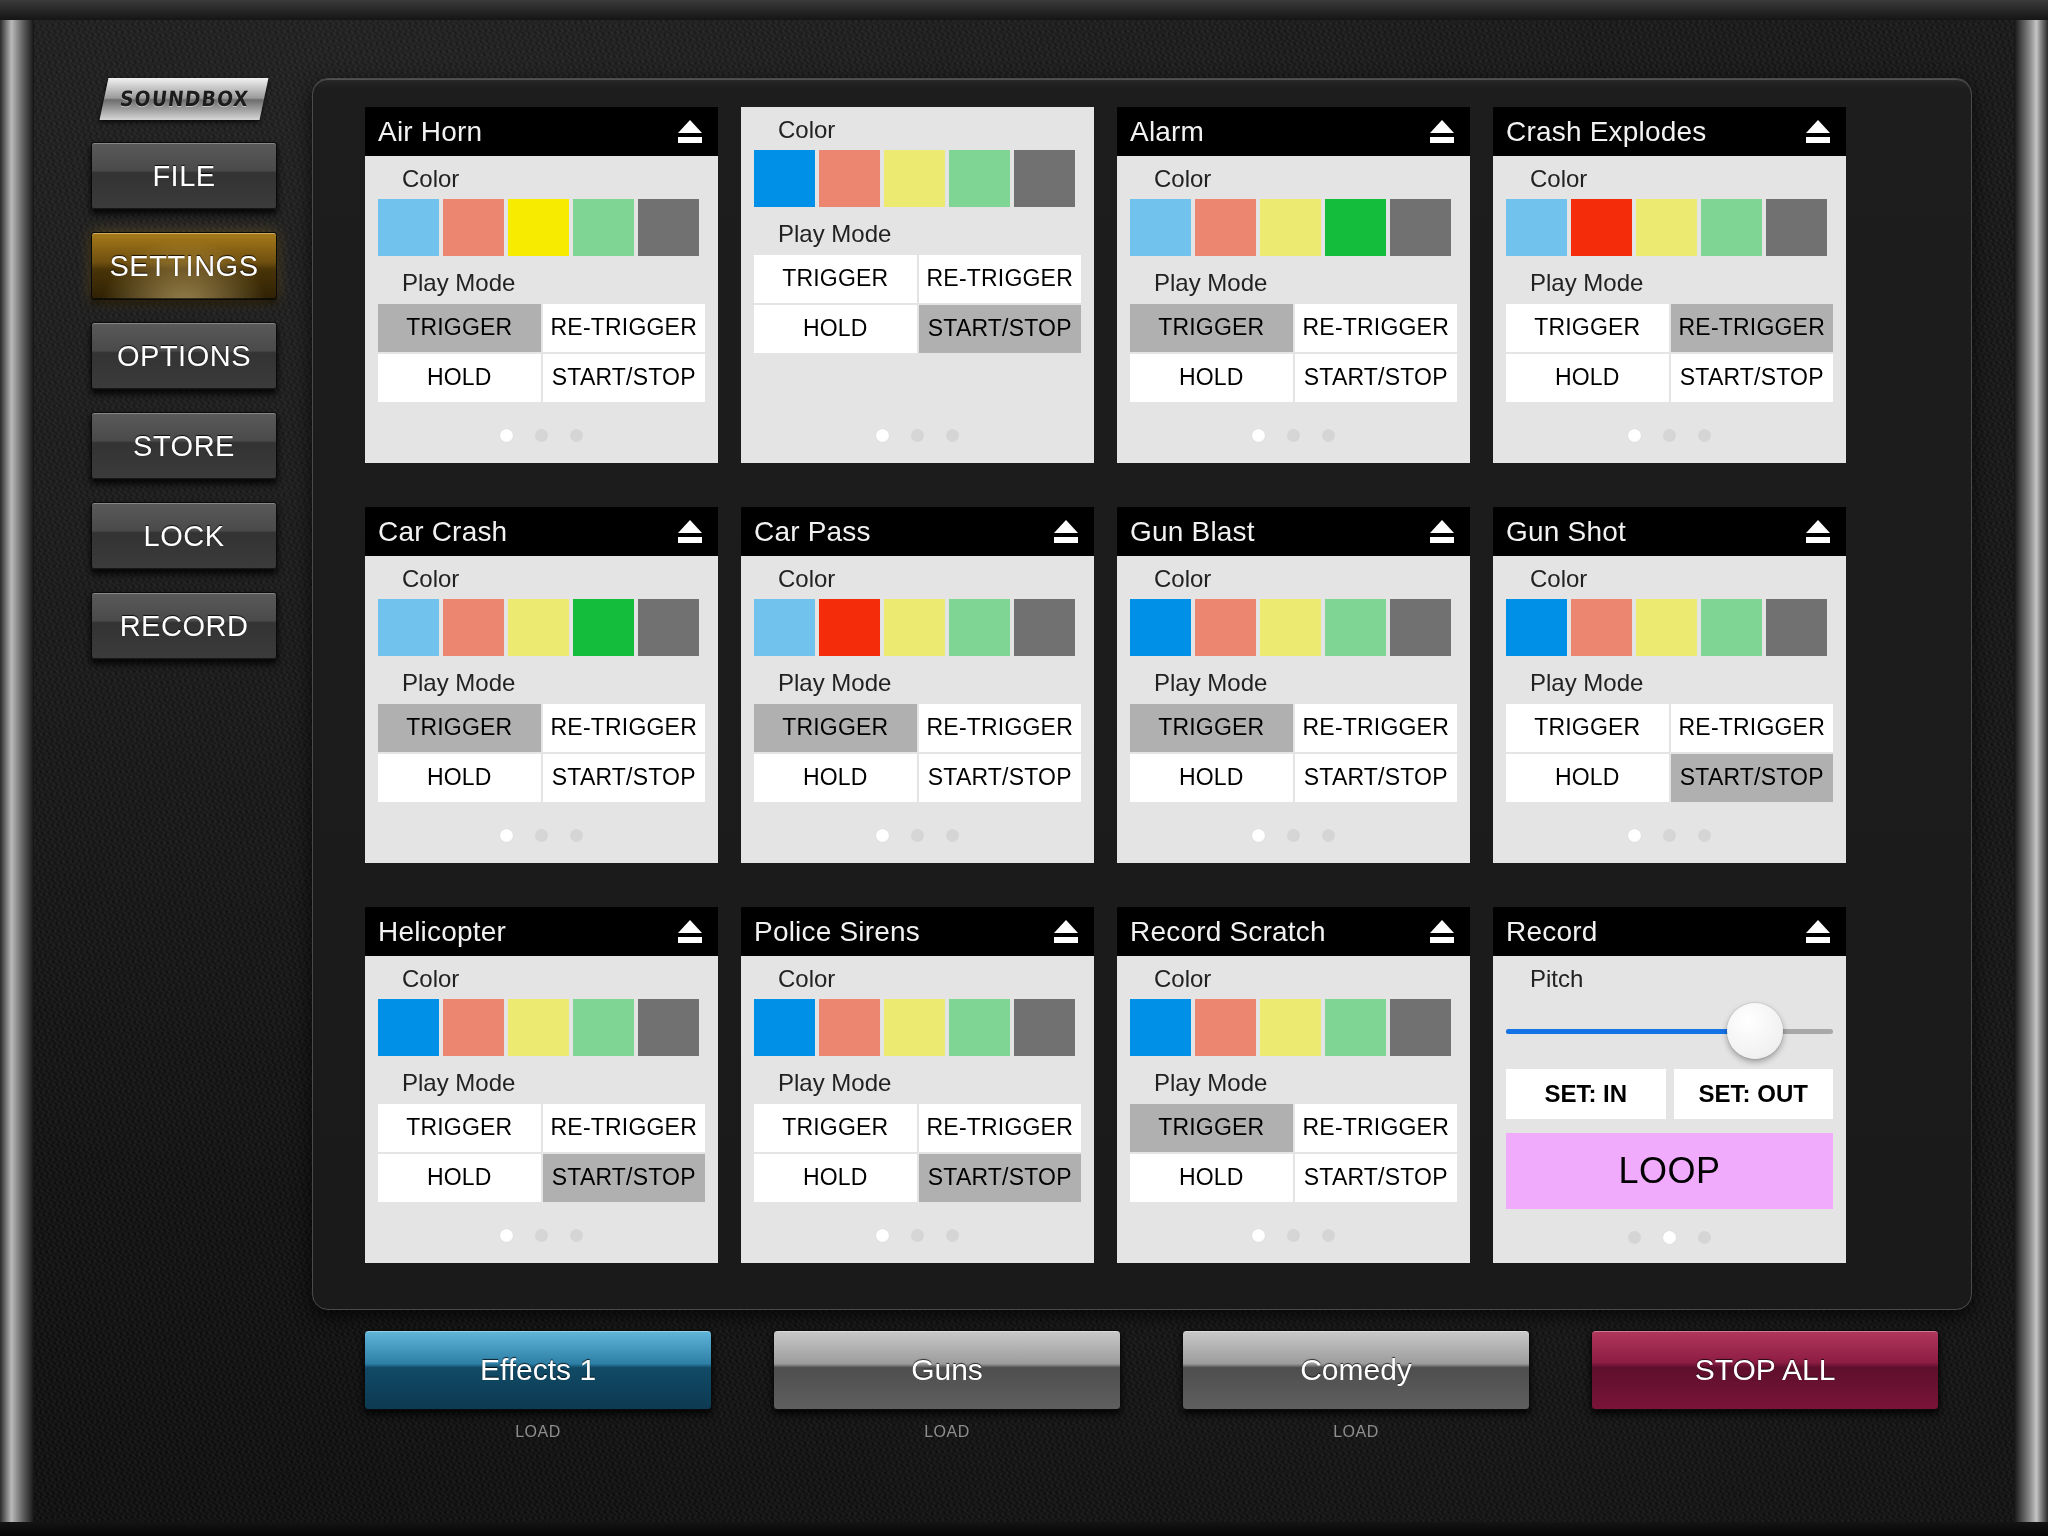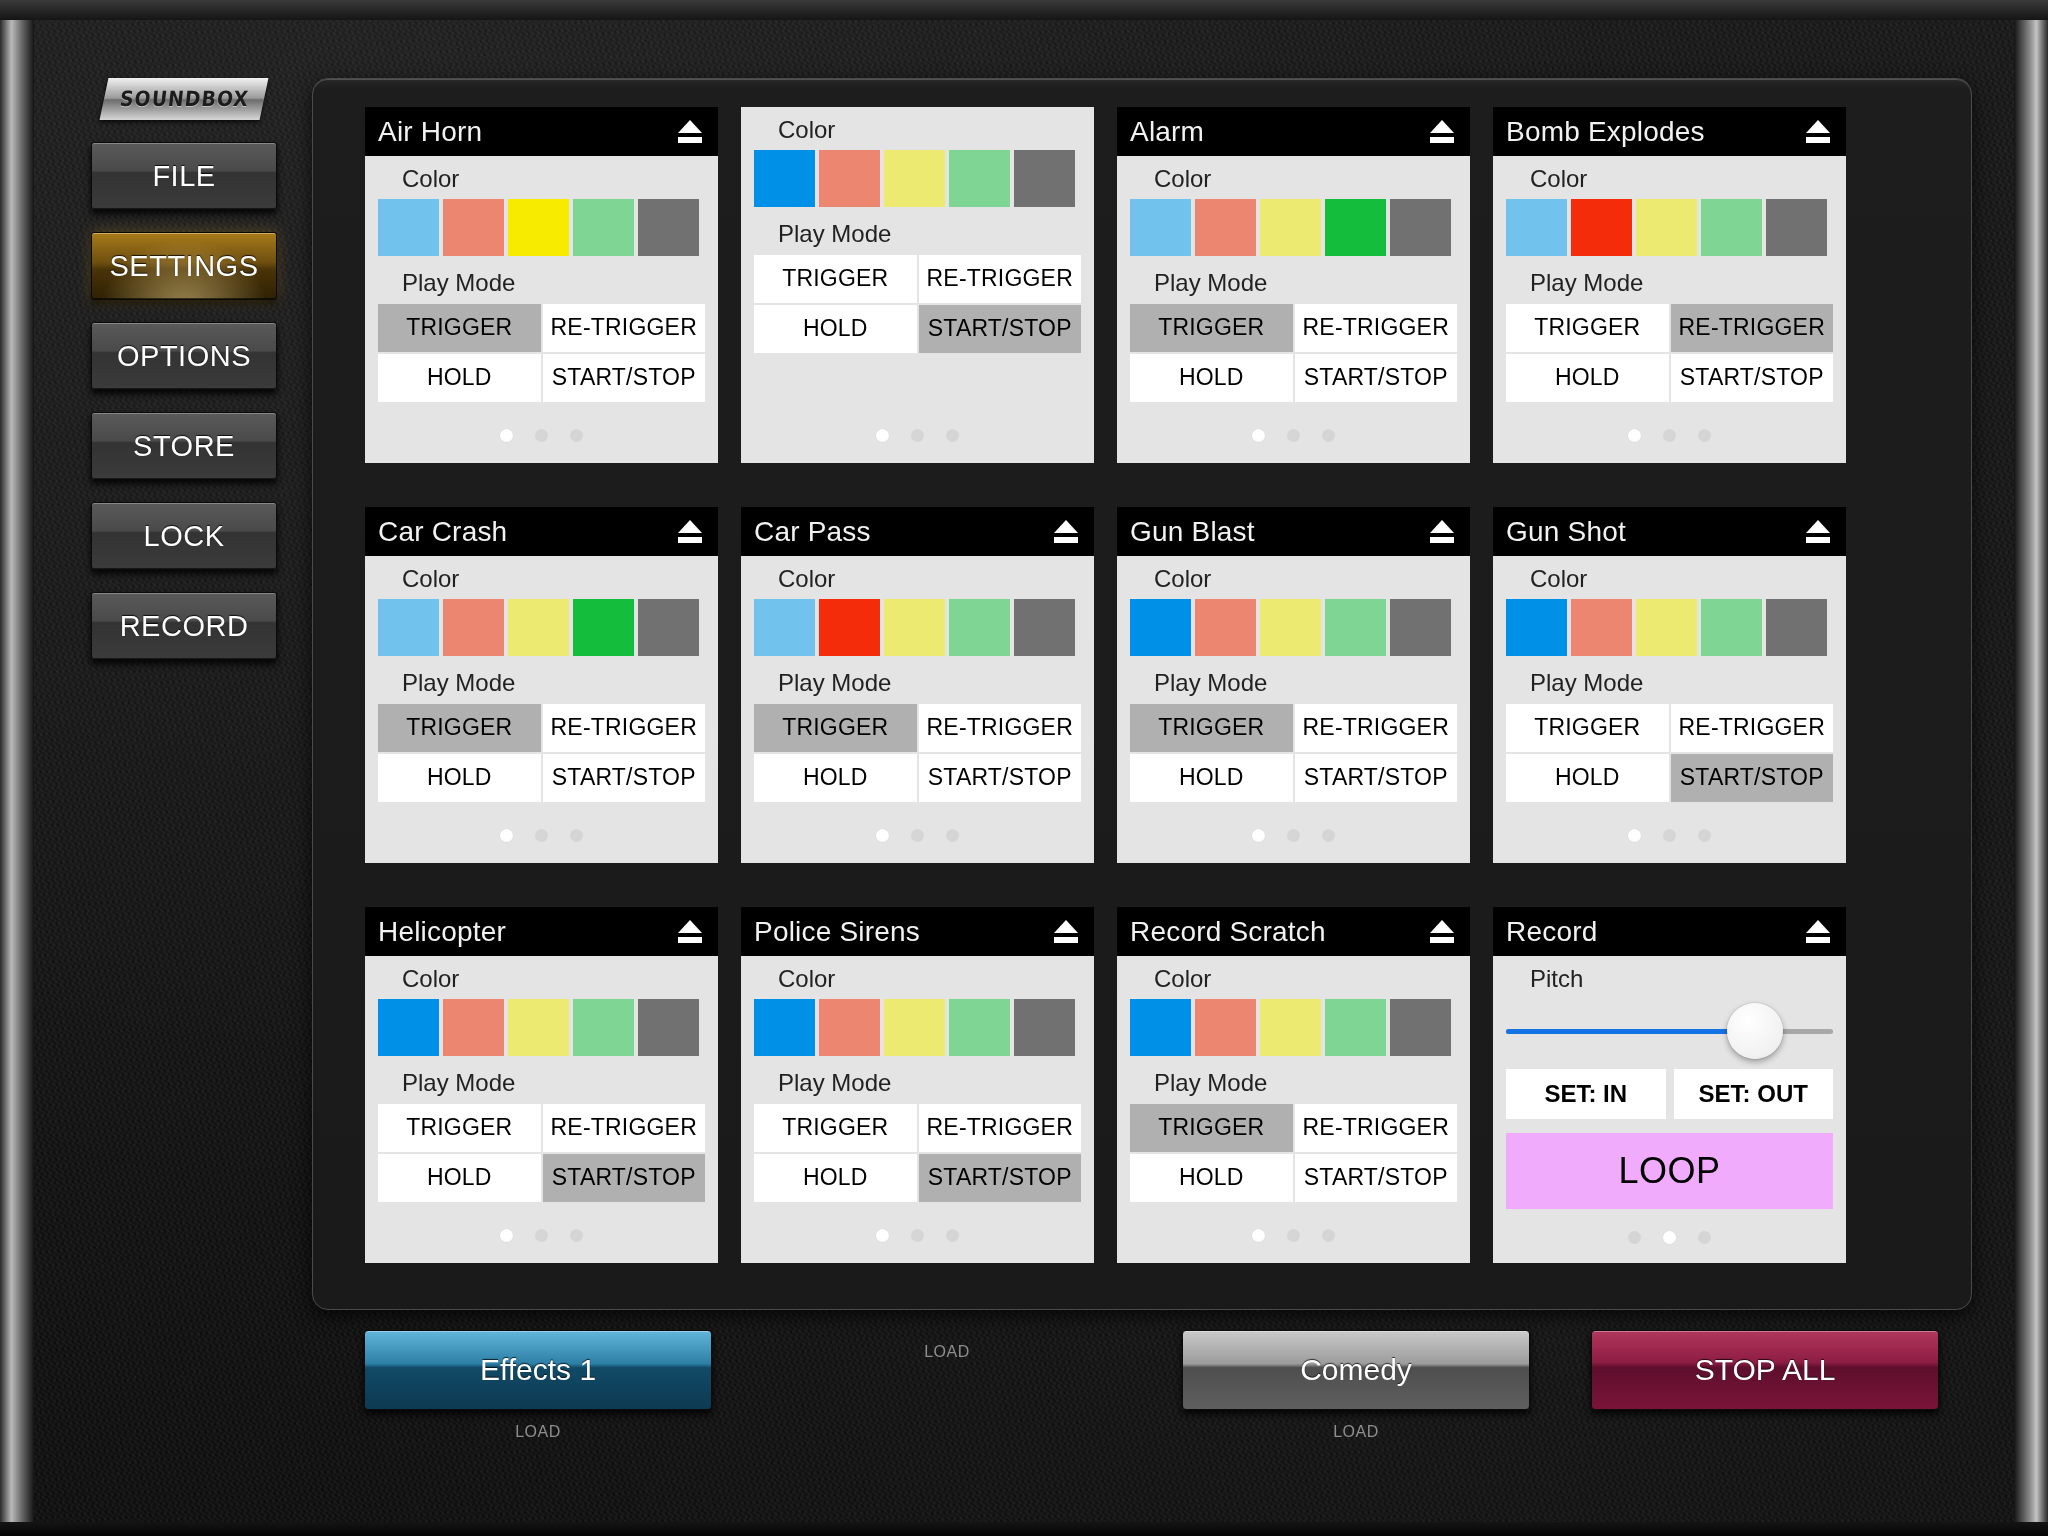--- a/index.html
+++ b/index.html
@@ -446,21 +446,21 @@
             </div>
             <div class="dots">
               <div class="dot on"></div>
               <div class="dot"></div>
               <div class="dot"></div>
             </div>
           </div>
         </div>
         <div class="card">
           <div class="card-head">
-            <div class="card-title">Bomb Explodes</div>
+            <div class="card-title">Crash Explodes</div>
             <div class="eject"></div>
           </div>
           <div class="card-body">
             <div class="section-label">Color</div>
             <div class="swatches">
               <div class="swatch" style="background: rgb(114, 194, 238);"></div>
               <div class="swatch" style="background: rgb(244, 44, 10);"></div>
               <div class="swatch" style="background: rgb(236, 234, 112);"></div>
               <div class="swatch" style="background: rgb(126, 213, 148);"></div>
               <div class="swatch" style="background: rgb(113, 113, 113);"></div>
@@ -702,20 +702,21 @@
         </div>
       </div>
   </div>
 
   <div class="banks" id="banks-slot">
       <div class="bankcell">
         <div class="bankbtn bank-blue">Effects 1</div>
         <div class="bank-load">LOAD</div>
       </div>
       <div class="bankcell">
+        <div class="bankbtn bank-gray">Guns</div>
         <div class="bank-load">LOAD</div>
       </div>
       <div class="bankcell">
         <div class="bankbtn bank-gray">Comedy</div>
         <div class="bank-load">LOAD</div>
       </div>
       <div class="bankcell">
         <div class="bankbtn bank-red">STOP ALL</div>
         <div class="bank-load hidden"></div>
       </div>

